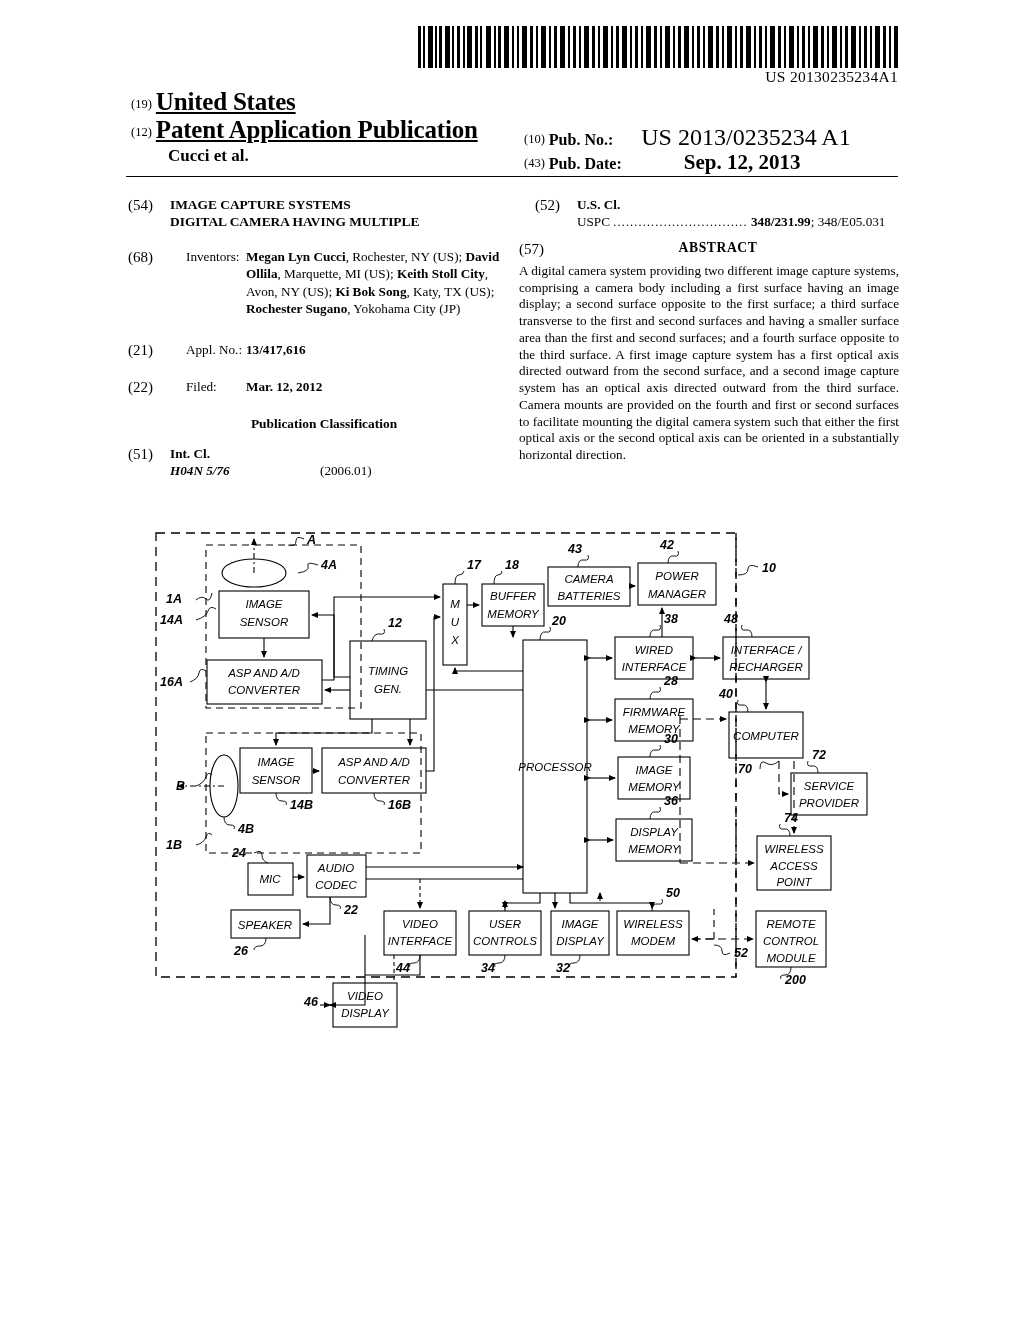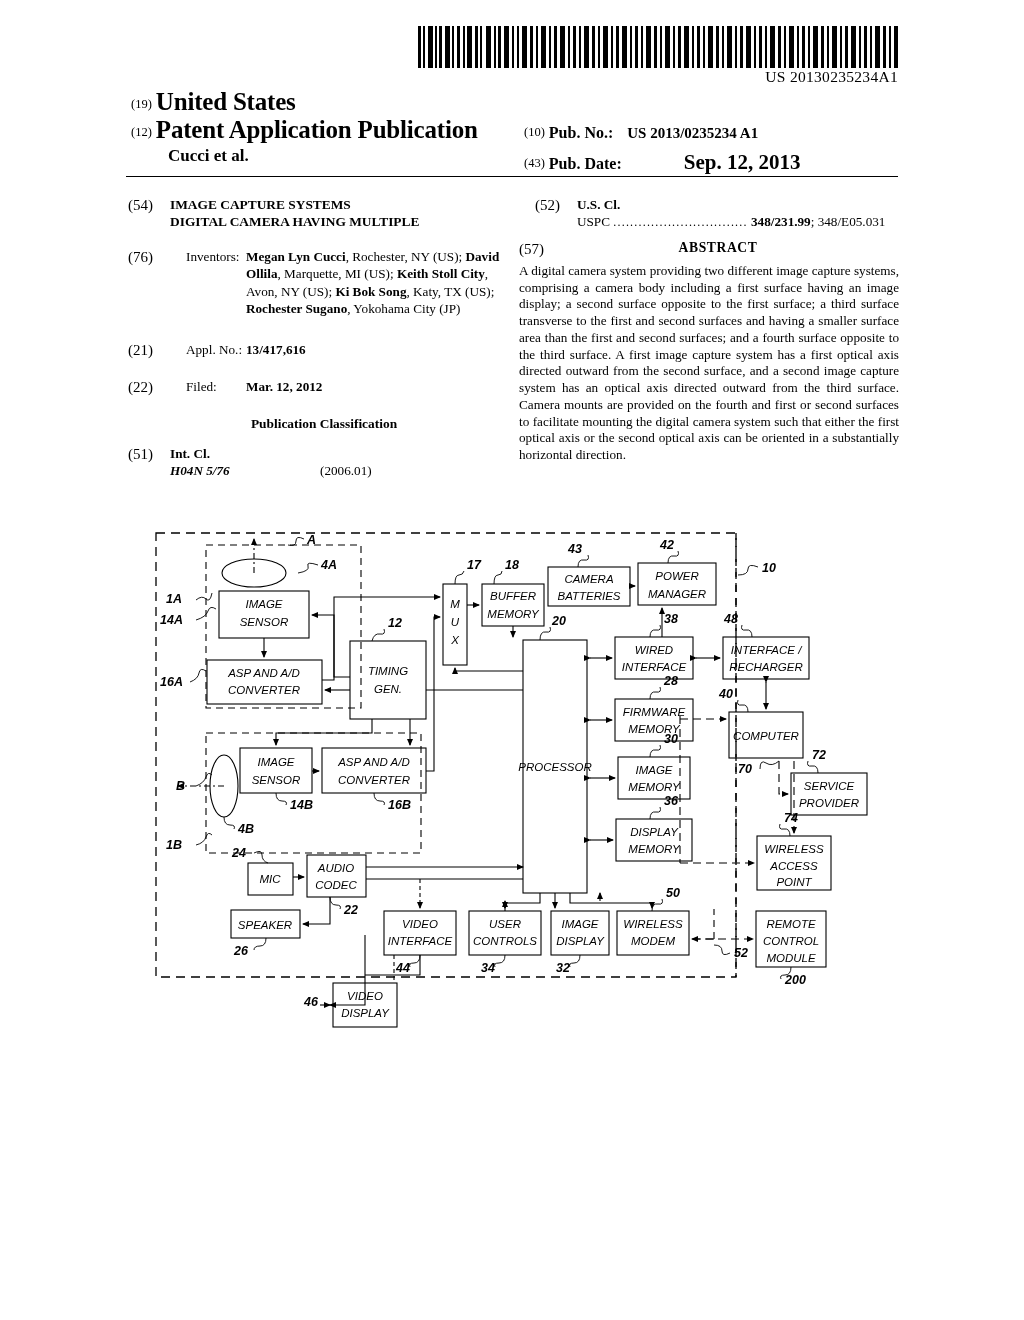--- a/index.html
+++ b/index.html
@@ -67,20 +67,21 @@
     white-space: nowrap;
   }
   .inid {
     font-size: 12.5px;
     vertical-align: 2px;
   }
   .bigtitle {
     font-size: 25px;
     font-weight: bold;
     letter-spacing: -0.2px;
+    text-decoration: underline;
   }
   .subtitle-name {
     font-size: 17px;
     font-weight: bold;
   }
 
   #pub-no-row {
     position: absolute;
     left: 524px;
     top: 124px;
@@ -90,23 +91,23 @@
     position: absolute;
     left: 524px;
     top: 150px;
     white-space: nowrap;
   }
   .pub-label {
     font-size: 16px;
     font-weight: bold;
   }
   .pub-val-no {
-    font-size: 15px;
-    font-weight: bold;
-    margin-left: 10px;
+    font-size: 24px;
+    font-weight: normal;
+    margin-left: 24px;
   }
   .pub-val-date {
     font-size: 21px;
     font-weight: bold;
     margin-left: 58px;
   }
 
   #header-rule {
     position: absolute;
     left: 126px;
@@ -346,21 +347,21 @@
 
     <div class="field" id="title-54">
       <span class="fnum">(54)</span>
       <div class="fbody">
         <div>IMAGE CAPTURE SYSTEMS</div>
         <div>DIGITAL CAMERA HAVING MULTIPLE</div>
       </div>
     </div>
 
     <div class="field" id="inventors-76" style="margin-top:18px;">
-      <span class="fnum">(76)</span>
+      <span class="fnum">(68)</span>
       <span class="flabel">Inventors:</span>
       <div class="fbody-ind">
         <span class="b">Megan Lyn Cucci</span><span>, Rochester, NY (US);</span>
         <span class="b">David Ollila</span><span>, Marquette, MI (US);</span>
         <span class="b">Keith Stoll City</span><span>, Avon, NY (US);</span>
         <span class="b">Ki Bok Song</span><span>, Katy, TX (US);</span>
         <span class="b">Rochester Sugano</span><span>, Yokohama City (JP)</span>
       </div>
     </div>
 

